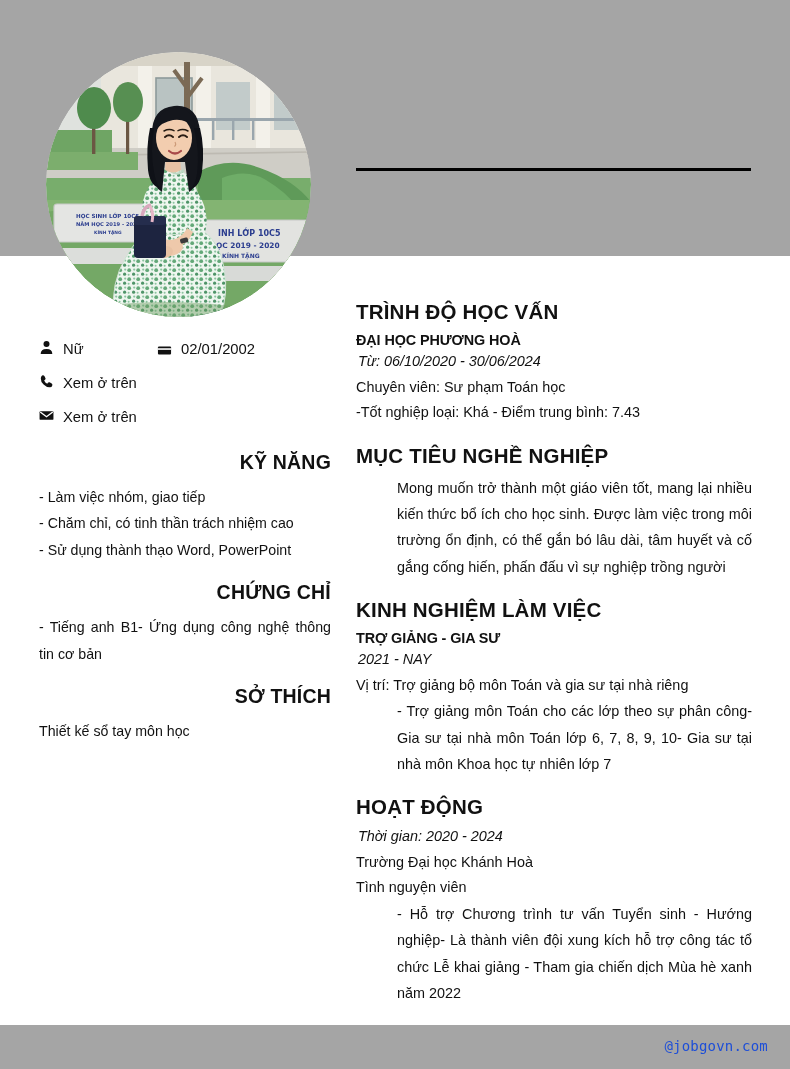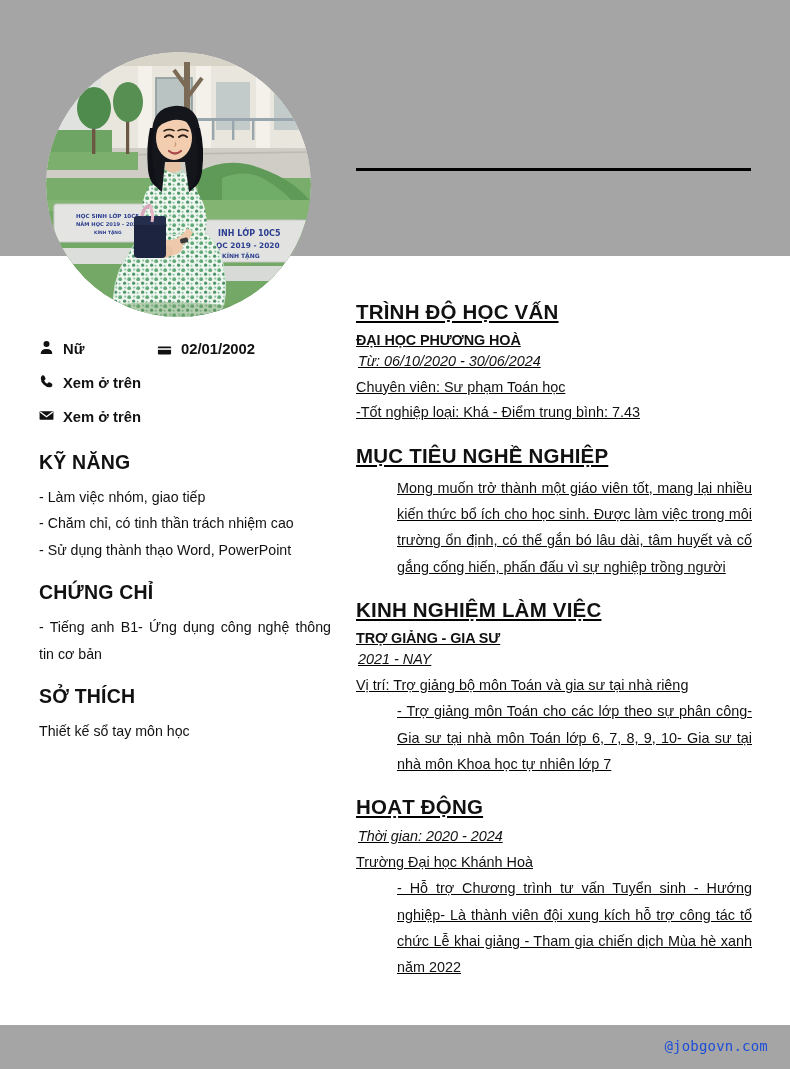--- a/index.html
+++ b/index.html
@@ -66,21 +66,21 @@
     overflow: hidden;
   }
   .photo-wrap svg { display: block; width: 265px; height: 265px; }
 
   
   .left-col {
     position: absolute;
     left: 39px; top: 338px;
     width: 292px;
   }
-  .contact-list { margin-bottom: 22px; font-weight: bold; }
+  .contact-list { margin-bottom: 22px; }
   .contact-row {
     display: flex;
     align-items: flex-start;
     margin-bottom: 11px;
     min-height: 19px;
   }
   .contact-ico {
     flex: 0 0 24px;
     width: 24px;
     display: flex;
@@ -99,40 +99,41 @@
   .dual-b { display: flex; align-items: center; }
 
   .side-head {
     font-size: 19.5px;
     font-weight: bold;
     letter-spacing: 0.2px;
     color: #111111;
     margin-top: 18px;
     margin-bottom: 11px;
     line-height: 1.15;
+    text-align: right;
   }
   .side-line {
     font-size: 14.2px;
     color: #111111;
     line-height: 1.85;
   }
   .side-para {
     font-size: 14.2px;
     color: #111111;
     line-height: 1.85;
     text-align: justify;
   }
 
   
   .right-col {
     position: absolute;
     left: 356px; top: 300px;
     width: 396px;
   }
-  .sec { margin-bottom: 18px; text-decoration: underline; }
+  .sec { margin-bottom: 18px; }
   .sec-head {
     font-size: 20.5px;
     font-weight: bold;
     letter-spacing: 0.2px;
     color: #111111;
     line-height: 1.2;
     margin-bottom: 6px;
   }
   .sub-head {
     font-size: 14.4px;
@@ -396,18 +397,19 @@
       <div class="sub-head">TRỢ GIẢNG - GIA SƯ</div>
       <div class="sub-date">2021 - NAY</div>
       <div class="body-line">Vị trí: Trợ giảng bộ môn Toán và gia sư tại nhà riêng</div>
       <div class="body-para">- Trợ giảng môn Toán cho các lớp theo sự phân công- Gia sư tại nhà môn Toán lớp 6, 7, 8, 9, 10- Gia sư tại nhà môn Khoa học tự nhiên lớp 7</div>
     </div>
 
     <div class="sec">
       <div class="sec-head">HOẠT ĐỘNG</div>
       <div class="sub-date">Thời gian: 2020 - 2024</div>
       <div class="body-line">Trường Đại học Khánh Hoà</div>
+      <div class="body-line">Tình nguyện viên</div>
       <div class="body-para">- Hỗ trợ Chương trình tư vấn Tuyển sinh - Hướng nghiệp- Là thành viên đội xung kích hỗ trợ công tác tổ chức Lễ khai giảng - Tham gia chiến dịch Mùa hè xanh năm 2022</div>
     </div>
   </div>
 
   <div class="watermark">@jobgovn.com</div>
 </div>
 
 </body></html>

